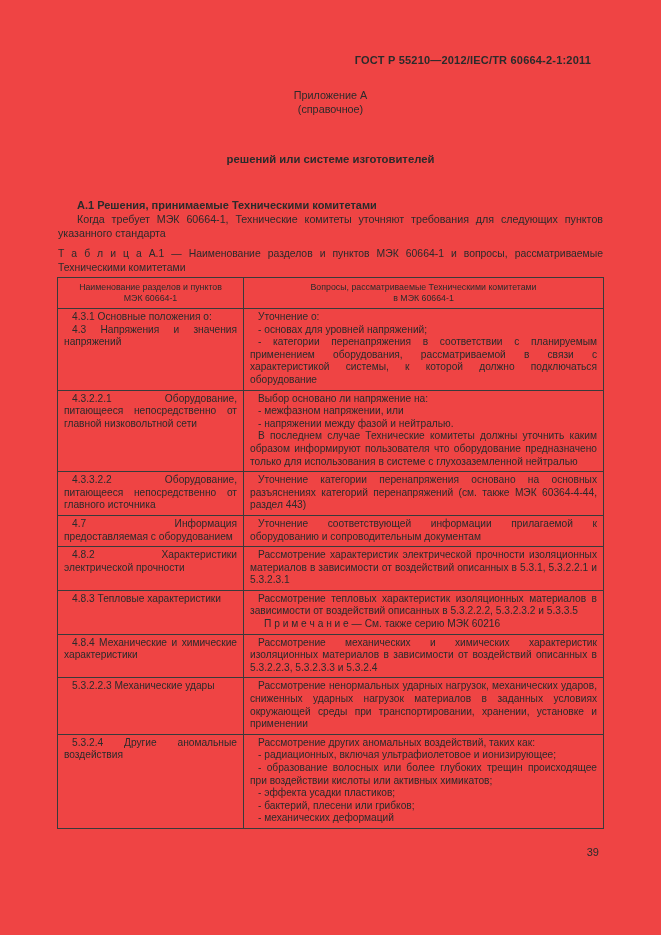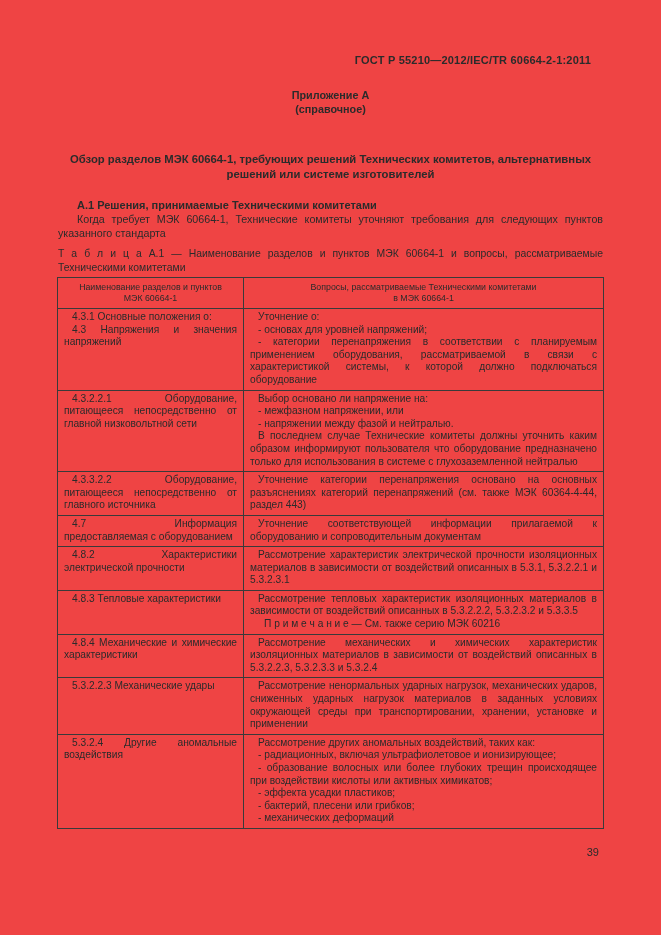--- a/index.html
+++ b/index.html
@@ -27,21 +27,21 @@
     font-weight: bold;
     letter-spacing: 0.2px;
   }
   .annex-block {
     position: absolute;
     top: 88px;
     left: 58px;
     width: 545px;
     text-align: center;
     font-size: 10.8px;
-    font-weight: bold;
+    font-weight: normal;
     line-height: 14px;
   }
   .doc-title {
     position: absolute;
     top: 152px;
     left: 40px;
     width: 581px;
     text-align: center;
     font-size: 11.3px;
     font-weight: bold;
@@ -123,21 +123,20 @@
 <div class="page">
 
   <div class="doc-header">ГОСТ Р 55210—2012/IEC/TR 60664-2-1:2011</div>
 
   <div class="annex-block">
     <div>Приложение А</div>
     <div>(справочное)</div>
   </div>
 
   <div class="doc-title">
-    <div>Обзор разделов МЭК 60664-1, требующих решений Технических комитетов, альтернативных</div>
     <div>решений или системе изготовителей</div>
   </div>
 
   <div class="section-heading">А.1  Решения, принимаемые Техническими комитетами</div>
 
   <div class="intro-paragraph">Когда требует МЭК 60664-1, Технические комитеты уточняют требования для следующих пунктов указанного стандарта</div>
 
   <div class="table-caption">Т а б л и ц а   А.1 — Наименование разделов и пунктов МЭК 60664-1 и вопросы, рассматриваемые Техническими комитетами</div>
 
   <table class="review-table">

